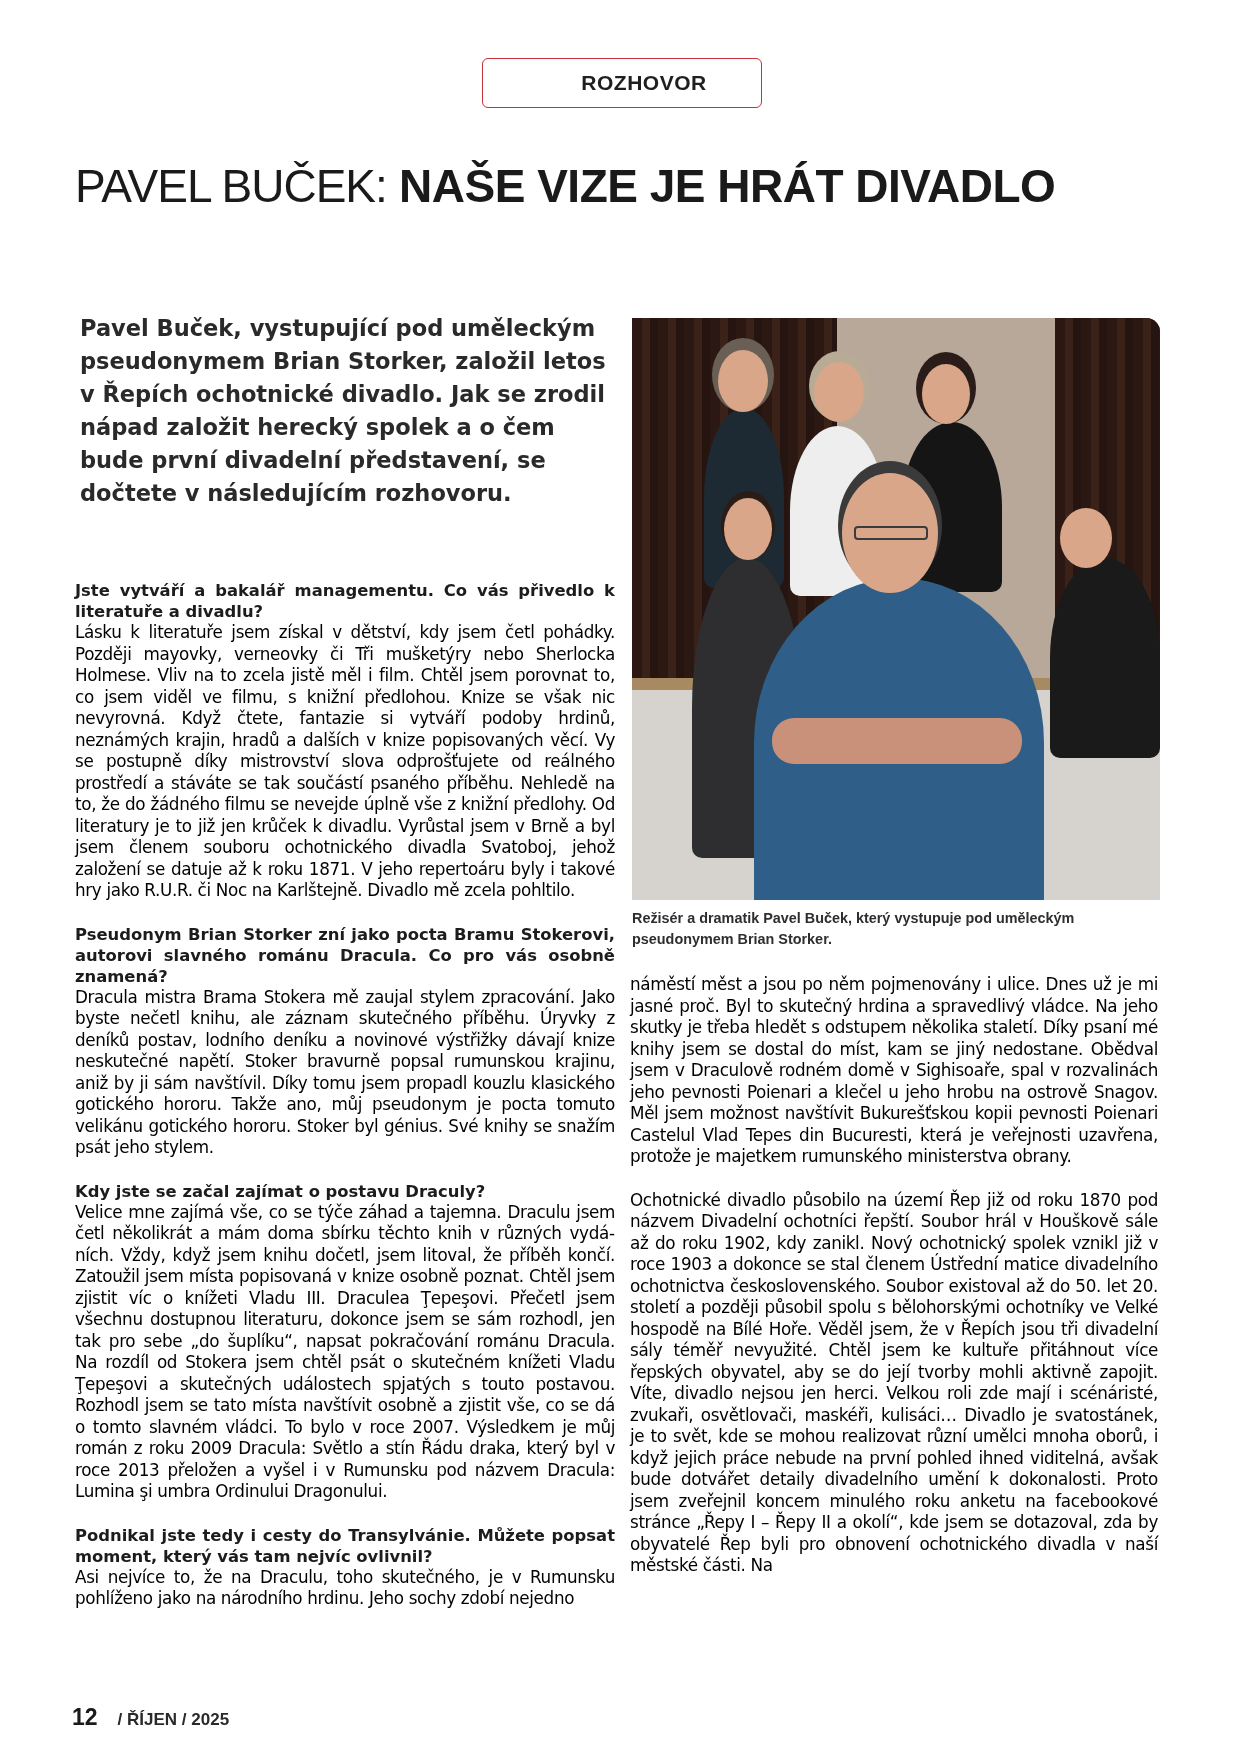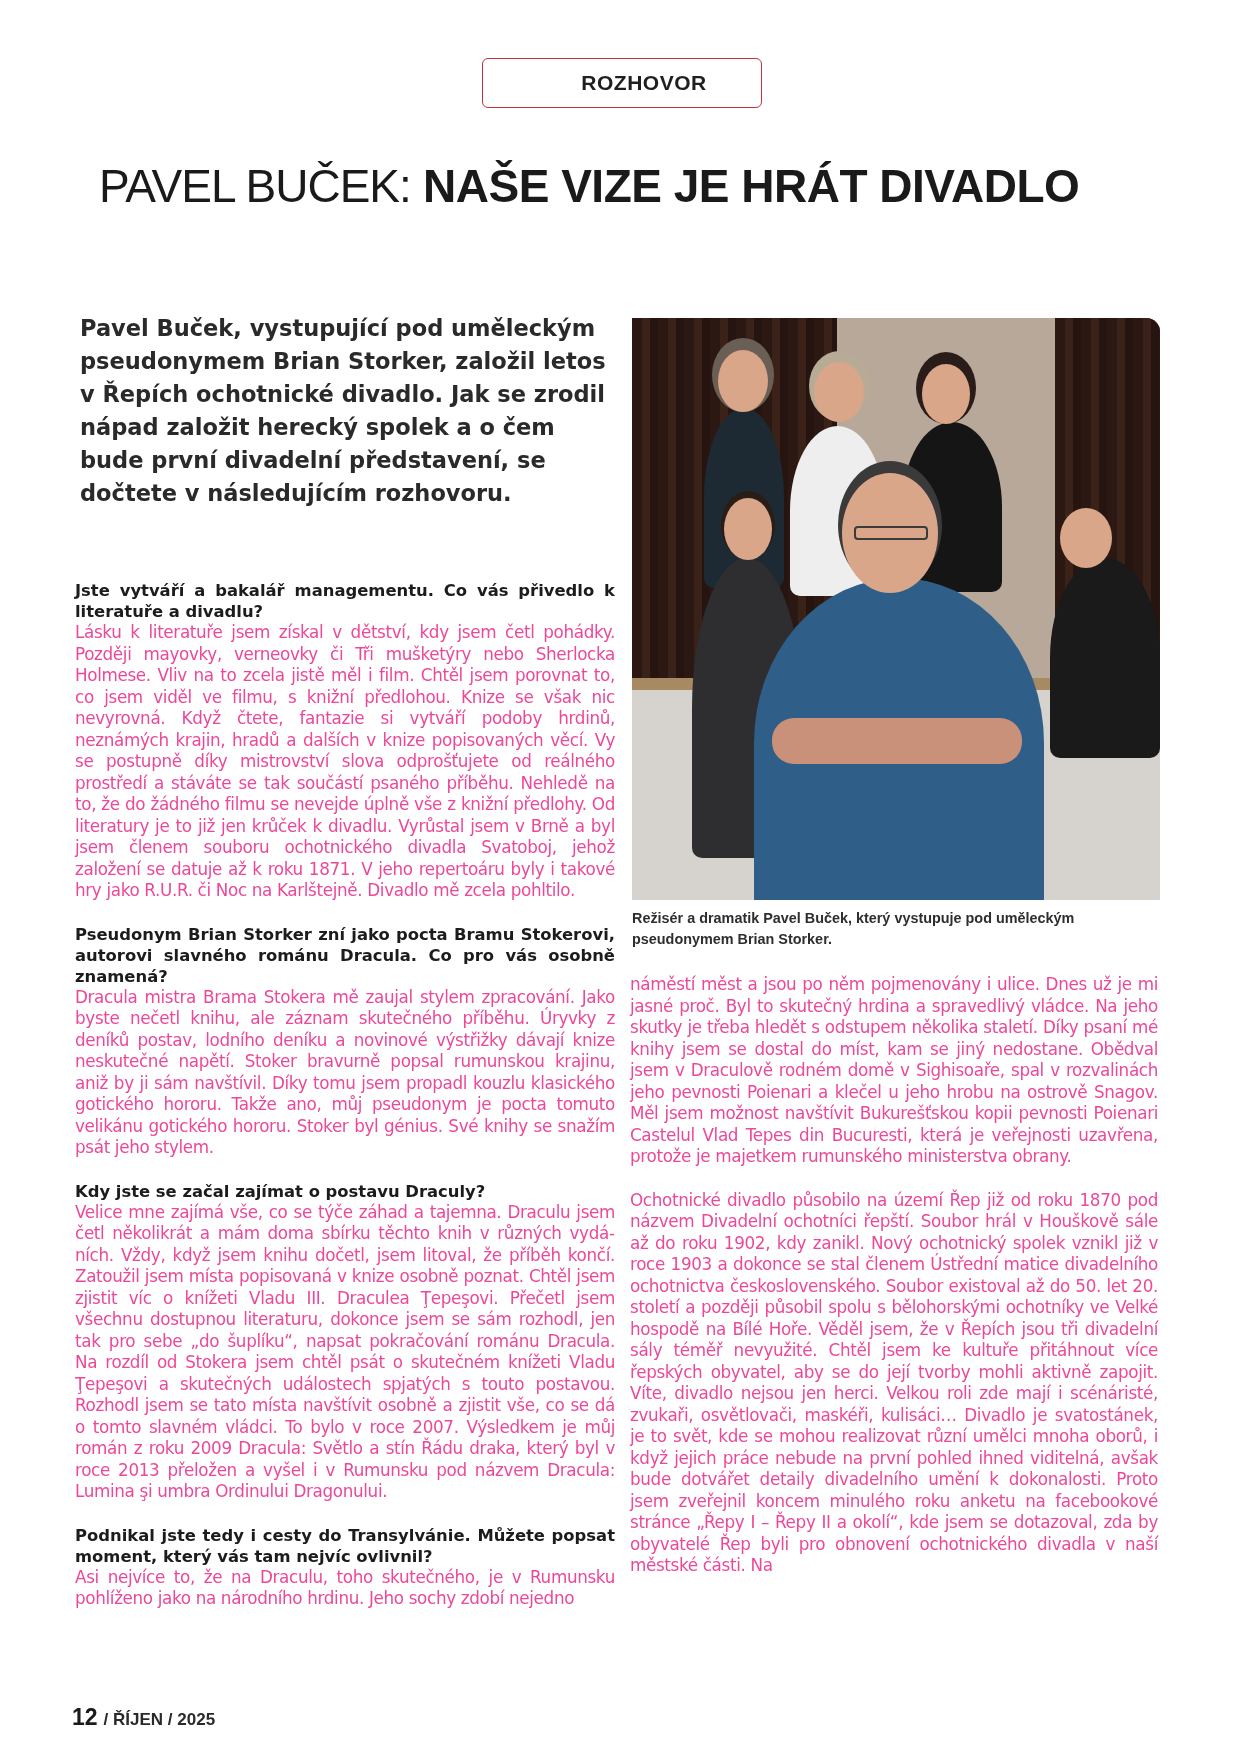--- a/index.html
+++ b/index.html
@@ -12,40 +12,40 @@
     display: flex; align-items: center; justify-content: center;
     font-family: "Liberation Sans", sans-serif; font-size: 21px; font-weight: 700;
     color: #1f1f1f; letter-spacing: 0.5px; padding-left: 44px;
   }
 
   .headline {
     position: absolute; left: 75px; top: 158px; width: 1100px;
     font-family: "Liberation Sans", sans-serif; font-size: 46px; line-height: 56px;
     color: #1a1a1a; letter-spacing: -0.5px;
   }
-  .headline .light { font-weight: 400; font-family: "Liberation Sans Narrow", "Liberation Sans", sans-serif; letter-spacing: -1px; margin-left: 24px; }
+  .headline .light { font-weight: 400; font-family: "Liberation Sans Narrow", "Liberation Sans", sans-serif; letter-spacing: -1px; }
   .headline .bold { font-weight: 700; }
 
   .lead {
     position: absolute; left: 80px; top: 312px; width: 540px;
     font-family: "DejaVu Sans", sans-serif; font-weight: 700; font-size: 22.5px; line-height: 33px;
     color: #2a2a2a;
   }
 
   .col { position: absolute; width: 540px; }
   .col-left { left: 75px; top: 580px; }
   .col-right { left: 630px; top: 974px; width: 528px; }
 
   .q {
     font-family: "DejaVu Sans", sans-serif; font-weight: 700; font-size: 16.4px; line-height: 21px;
     color: #1c1c1c; text-align: justify;
   }
   .a {
     font-family: "DejaVu Sans", sans-serif; font-weight: 400; font-size: 16.8px; line-height: 21.5px;
-    color: #ec4899; text-align: justify; letter-spacing: -0.35px;
+    color: #000000; text-align: justify; letter-spacing: -0.35px;
   }
   .gap { height: 22px; }
 
   .photo {
     position: absolute; left: 632px; top: 318px; width: 528px; height: 582px;
     border-top-right-radius: 14px; overflow: hidden;
     background: linear-gradient(180deg, #2a1a14 0%, #2a1a14 58%, #8a6a4a 60%, #c9c2bb 62%, #d9d5d0 100%);
   }
   .curtain-l { position: absolute; left: 0; top: 0; width: 205px; height: 370px;
     background: repeating-linear-gradient(90deg, #2b1812 0 10px, #3a2219 10px 18px, #25140f 18px 26px); }
@@ -59,21 +59,21 @@
 
   .caption {
     position: absolute; left: 632px; top: 908px; width: 528px;
     font-family: "Liberation Sans", sans-serif; font-weight: 700; font-size: 14.4px; line-height: 21px;
     color: #2e2e2e;
   }
 
   .footer {
     position: absolute; left: 72px; top: 1690px;
     font-family: "Liberation Sans", sans-serif; font-size: 17px; color: #2a2a2a; font-weight: 700;
-    display: flex; align-items: baseline; gap: 6px;
+    display: flex; align-items: baseline; gap: 20px;
   }
   .footer .num { font-size: 23px; font-weight: 700; color: #1a1a1a; }
   .footer .rest { font-weight: 700; margin-top: 20px; }
 </style>
 </head>
 <body>
 
 <div class="section-tag">ROZHOVOR</div>
 
 <h1 class="headline">

